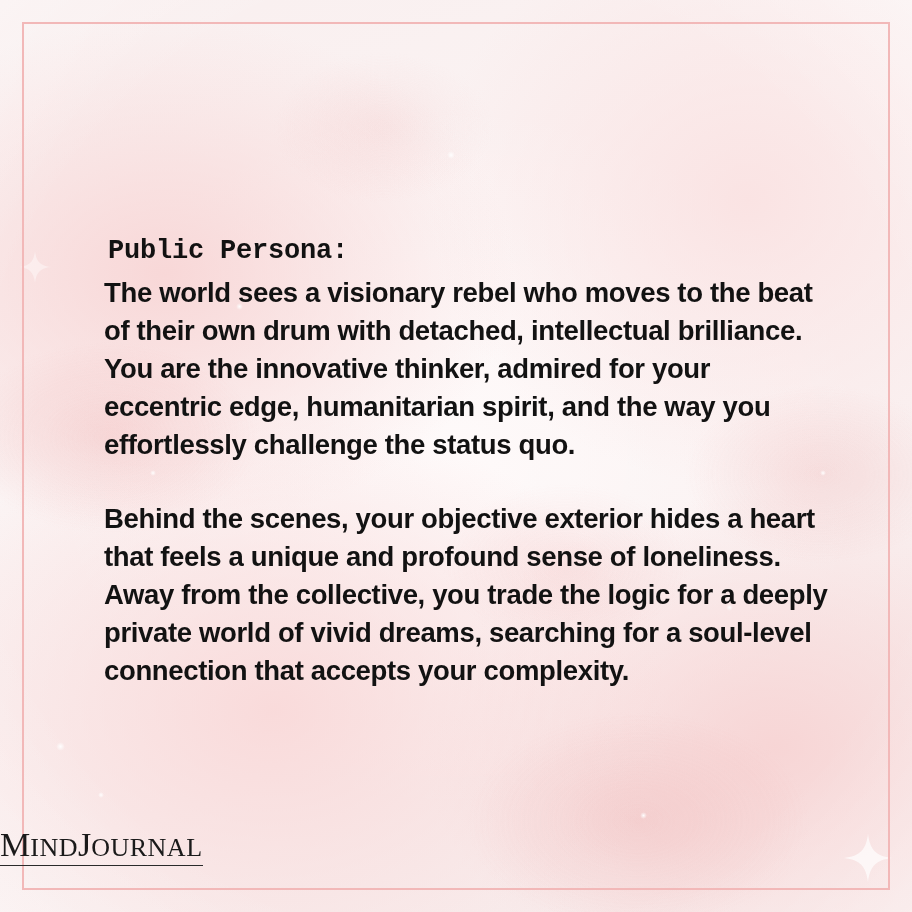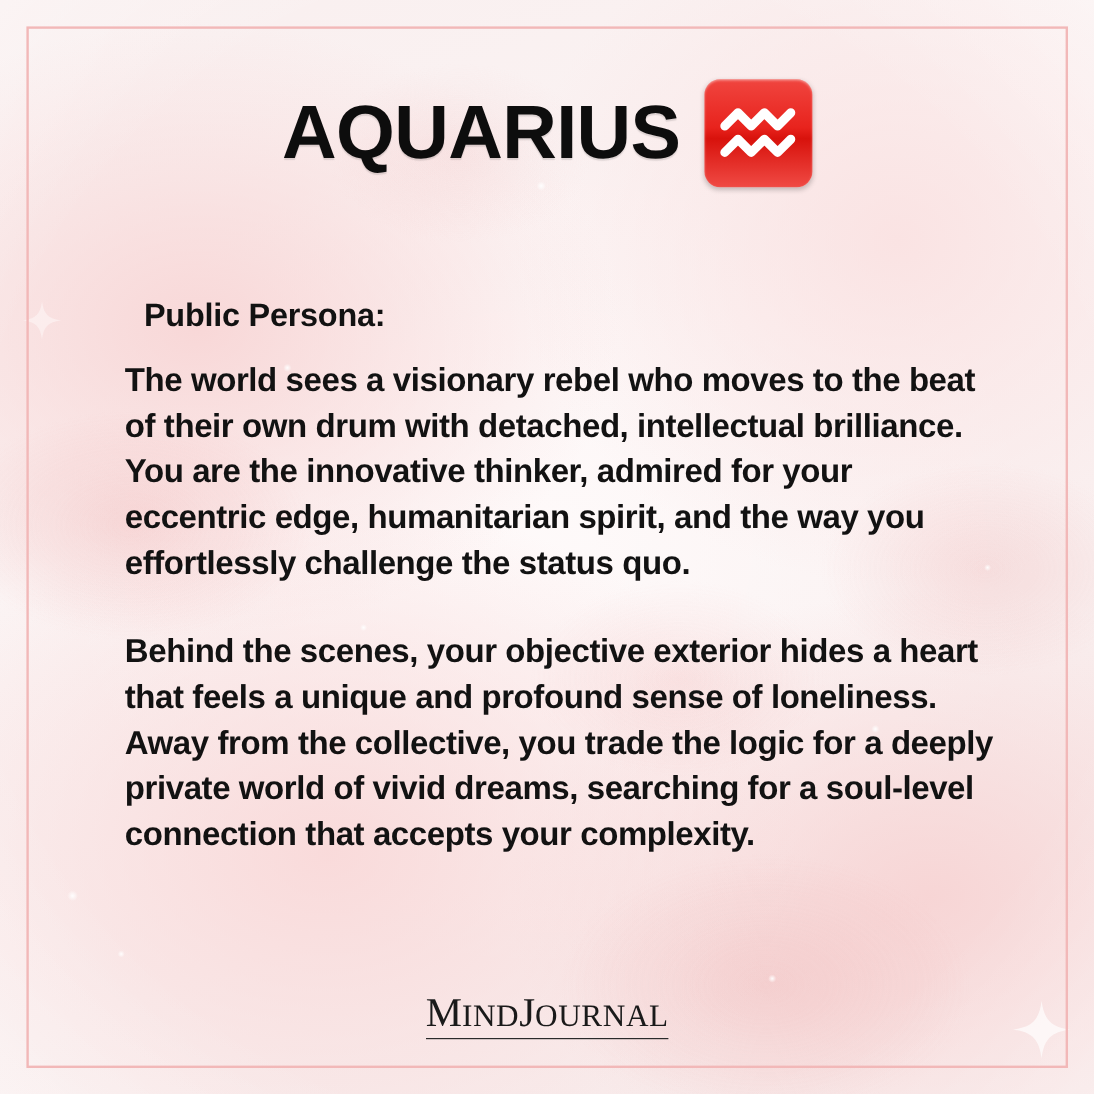--- a/index.html
+++ b/index.html
@@ -115,46 +115,46 @@
   
   #content {
     position: absolute;
     left: 104px;
     top: 228px;
     width: 730px;
   }
   .section { margin: 0 0 36px 0; }
   .section:last-child { margin-bottom: 0; }
   .sec-head {
-    font-family: Liberation Sans, sans-serif;
+    font-family: Liberation Mono, monospace;
     font-weight: 700;
     font-size: 27px;
     line-height: 38px;
     color: #121212;
-    margin: 16px;
+    margin: 4px;
     letter-spacing: -0.2px;
   }
   .sec-body {
     font-family: "Liberation Sans", sans-serif;
     font-weight: 700;
     font-size: 27.5px;
     line-height: 38px;
     color: #121212;
     margin: 0;
     letter-spacing: -0.35px;
     white-space: pre-line;
   }
 
   
   #logo {
     position: absolute;
     left: 0;
     right: 0;
     bottom: 46px;
-    text-align: center;
+    text-align: left;
     margin-top: 22px;
   }
   #logo-inner {
     display: inline-block;
     font-family: "Liberation Serif", serif;
     color: #1a1a1a;
     border-bottom: 1.6px solid #2a2a2a;
     padding-bottom: 3px;
     line-height: 1;
     white-space: nowrap;
@@ -183,31 +183,20 @@
 
   <svg class="star4" style="left:842px; top:832px;" width="52" height="52" viewBox="0 0 52 52">
     <path d="M26 2 C28 18 34 24 50 26 C34 28 28 34 26 50 C24 34 18 28 2 26 C18 24 24 18 26 2 Z" fill="rgba(255,255,255,0.8)"></path>
   </svg>
   <svg class="star4" style="left:18px; top:250px; opacity:.55;" width="34" height="34" viewBox="0 0 52 52">
     <path d="M26 2 C28 18 34 24 50 26 C34 28 28 34 26 50 C24 34 18 28 2 26 C18 24 24 18 26 2 Z" fill="rgba(255,255,255,0.75)"></path>
   </svg>
 
   <div id="frame"></div>
 
-  <div id="header">
-    <div id="title">AQUARIUS</div>
-    <div id="zodiac-emoji">
-      <svg width="68" height="50" viewBox="0 0 68 50" aria-hidden="true">
-        <g fill="none" stroke="#ffffff" stroke-width="7.5" stroke-linecap="round" stroke-linejoin="round">
-          <path d="M6 19 L17 8 L28 19 L39 8 L50 19 L61 8"></path>
-          <path d="M6 41 L17 30 L28 41 L39 30 L50 41 L61 30"></path>
-        </g>
-      </svg>
-    </div>
-  </div>
 
   <div id="content">
     <div class="section">
       <p class="sec-head">Public Persona:</p>
       <p class="sec-body">The world sees a visionary rebel who moves to the beat of their own drum with detached, intellectual brilliance. You are the innovative thinker, admired for your eccentric edge, humanitarian spirit, and the way you effortlessly challenge the status quo.</p>
     </div>
     <div class="section">
       <p class="sec-body">Behind the scenes, your objective exterior hides a heart that feels a unique and profound sense of loneliness. Away from the collective, you trade the logic for a deeply private world of vivid dreams, searching for a soul-level connection that accepts your complexity.</p>
     </div>
   </div>

